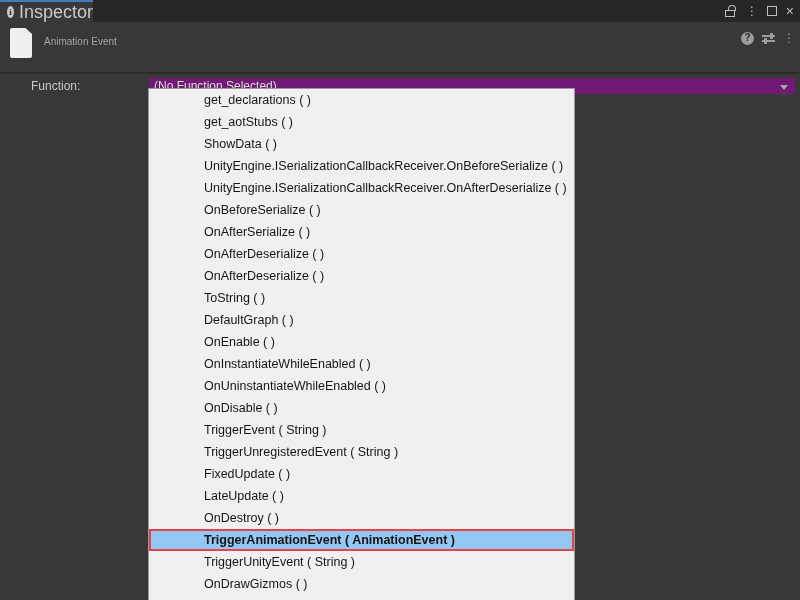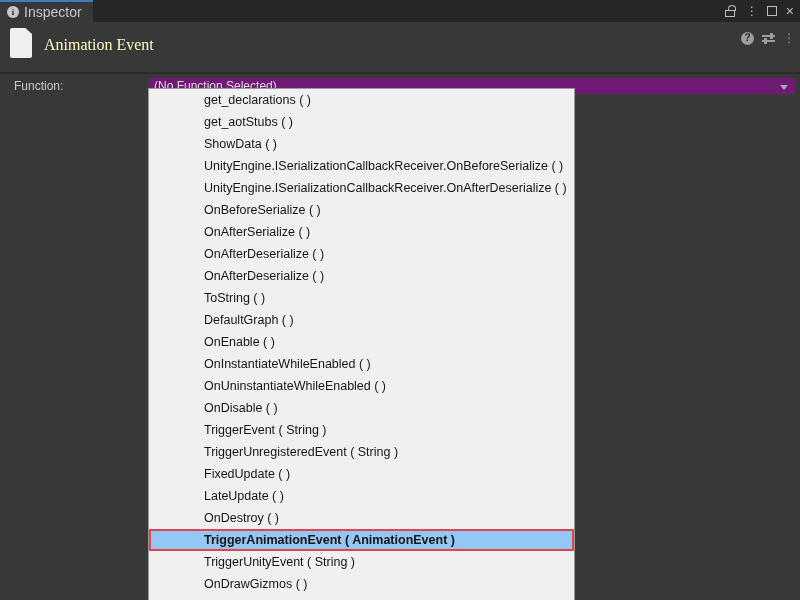--- a/index.html
+++ b/index.html
@@ -15,21 +15,21 @@
   .titlebar {
     position: absolute; top: 0; left: 0; width: 800px; height: 22px;
     background: #262626;
   }
   .tab {
     position: absolute; top: 0; left: 0; width: 93px; height: 22px;
     background: #383838; border-top: 2px solid #3e7cc1;
     display: flex; align-items: center; padding-left: 7px; gap: 5px;
     cursor: default;
   }
-  .tab-label { color: #c8c8c8; font-size: 14px; text-align: center; }
+  .tab-label { color: #c8c8c8; font-size: 18px; text-align: center; }
   .info-icon {
     width: 12px; height: 12px; border-radius: 50%;
     background: #c8c8c8; color: #262626;
     font-size: 9px; font-weight: bold; font-family: "Liberation Serif", serif;
     display: flex; align-items: center; justify-content: center; line-height: 1;
   }
   .titlebar-icons {
     position: absolute; top: 0; right: 6px; height: 22px;
     display: flex; align-items: center; gap: 9px;
   }
@@ -50,21 +50,21 @@
     position: absolute; top: 22px; left: 0; width: 800px; height: 50px;
     background: #383838;
   }
   .doc-icon {
     position: absolute; left: 10px; top: 6px; width: 22px; height: 30px;
     background: #efefef; border-radius: 2px;
     clip-path: polygon(0 0, 70% 0, 100% 20%, 100% 100%, 0 100%);
   }
   .header-title {
     position: absolute; left: 44px; top: 14px;
-    color: #fef9c3; font-size: 16px; font-family: Liberation Serif, serif;
+    color: #a3a3a3; font-size: 10px;
   }
   .header-icons {
     position: absolute; right: 5px; top: 6px; height: 20px;
     display: flex; align-items: center; gap: 8px;
   }
   .help-icon {
     width: 13px; height: 13px; border-radius: 50%;
     background: #9d9d9d; color: #2c2c2c;
     font-size: 10px; font-weight: bold;
     display: flex; align-items: center; justify-content: center; line-height: 1;
@@ -79,21 +79,21 @@
   .presets-icon .knob.b { left: 2px; top: 6px; }
   .header-kebab { color: #9d9d9d; font-size: 12px; cursor: pointer; }
 
   .separator {
     position: absolute; top: 72px; left: 0; width: 800px; height: 2px;
     background: #2b2b2b;
   }
 
   
   .function-label {
-    position: absolute; left: 14px; top: 79px;
+    position: absolute; left: 31px; top: 79px;
     color: #c8c8c8; font-size: 12px;
   }
   .dropdown {
     position: absolute; left: 148px; top: 77px; width: 648px; height: 18px;
     background: #701a75; border: 1px solid #3a3a3a; border-radius: 3px;
     color: #dcdcdc; font-size: 12px; line-height: 16px;
     padding-left: 5px; cursor: pointer; z-index: 1;
   }
   .dropdown-arrow-icon {
     position: absolute; right: 7px; top: 7px;

